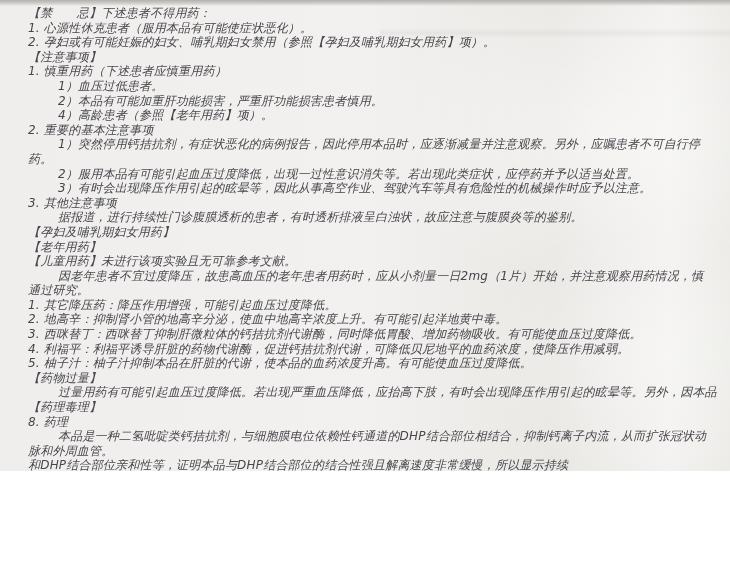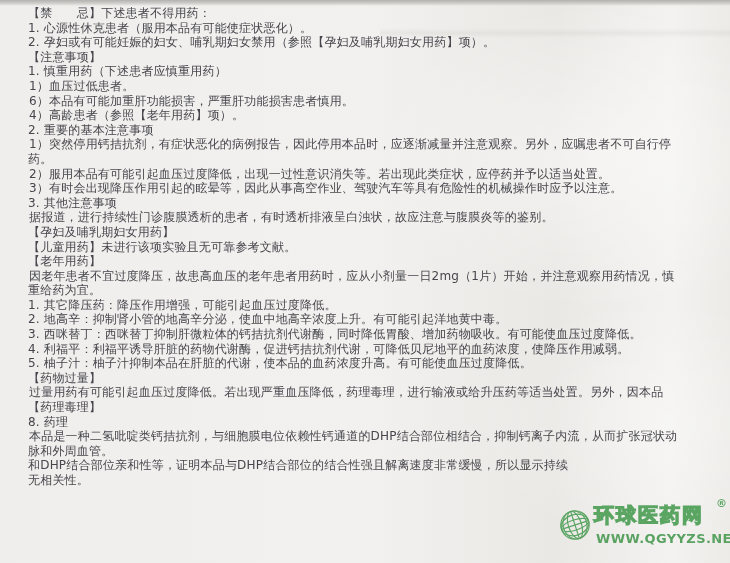--- a/index.html
+++ b/index.html
@@ -1,46 +1,47 @@
 <!DOCTYPE html>
 <html><head>
 <meta charset="utf-8">
 <style>
   html,body { margin:0; padding:0; }
   body {
     width:730px; height:563px; overflow:hidden;
     font-family:"DejaVu Sans","Liberation Sans",sans-serif;
   }
   .page {
-    position:relative; width:730px; height:563px; overflow:hidden;
+    position:relative; width:730px; height:471px; overflow:hidden;
     background:
       radial-gradient(ellipse 320px 220px at 82% 28%, rgba(255,255,255,.45), rgba(255,255,255,0) 70%),
       radial-gradient(ellipse 260px 180px at 90% 75%, rgba(255,255,255,.30), rgba(255,255,255,0) 70%),
       linear-gradient(90deg, #efeeec 0%, #f2f1ef 50%, #eae8e5 76%, #f3f2f0 92%, #ecebe8 100%),
       #f0efec;
+    font-style: italic;
   }
   .top-edge {
     position:absolute; top:0; left:0; right:0; height:6px;
     background:linear-gradient(180deg, #b2b1af 0%, #cfceca 55%, rgba(240,239,236,0) 100%);
   }
   .crease {
     position:absolute; top:28px; left:380px; right:0; height:10px; pointer-events:none;
     background:linear-gradient(180deg, rgba(255,255,255,0) 0%, rgba(160,158,154,.12) 50%, rgba(255,255,255,0) 100%);
   }
   .doc {
     position:absolute; top:6px; left:0; width:730px;
     filter:blur(.32px);
     color:#46464c;
   }
   .line {
     height:14.6px; line-height:14.6px; font-size:12px;
     white-space:nowrap; letter-spacing:.2px;
   }
   .line.i0 { padding-left:28px; }
-  .line.i1 { padding-left:29px; }
+  .line.i1 { padding-left:47px;margin-left:11px; }
   .watermark { position:absolute; left:556px; top:497px; width:174px; height:60px; opacity:.92; }
   .globe { position:absolute; left:2px; top:11px; }
   .brand {
     position:absolute; left:38px; top:5px; white-space:nowrap;
     font-size:20px; font-weight:700; letter-spacing:2px;
     color:#b3d9b7; -webkit-text-stroke:1.3px #4f9f58;
   }
   .reg {
     position:absolute; left:160px; top:0px;
     font-size:11px; font-weight:700; color:#4f9f58; -webkit-text-stroke:0;
@@ -57,41 +58,41 @@
   <div class="top-edge"></div>
   <div class="crease"></div>
 
   <div class="doc" id="doc-lines">
       <div class="line i0">【禁　　忌】下述患者不得用药：</div>
       <div class="line i0">1.  心源性休克患者（服用本品有可能使症状恶化）。</div>
       <div class="line i0">2.  孕妇或有可能妊娠的妇女、哺乳期妇女禁用（参照【孕妇及哺乳期妇女用药】项）。</div>
       <div class="line i0">【注意事项】</div>
       <div class="line i0">1.  慎重用药（下述患者应慎重用药）</div>
       <div class="line i1">1）血压过低患者。</div>
-      <div class="line i1">6）本品有可能加重肝功能损害，严重肝功能损害患者慎用。</div>
+      <div class="line i1">2）本品有可能加重肝功能损害，严重肝功能损害患者慎用。</div>
       <div class="line i1">4）高龄患者（参照【老年用药】项）。</div>
       <div class="line i0">2.  重要的基本注意事项</div>
       <div class="line i1">1）突然停用钙拮抗剂，有症状恶化的病例报告，因此停用本品时，应逐渐减量并注意观察。另外，应嘱患者不可自行停</div>
       <div class="line i0">药。</div>
       <div class="line i1">2）服用本品有可能引起血压过度降低，出现一过性意识消失等。若出现此类症状，应停药并予以适当处置。</div>
       <div class="line i1">3）有时会出现降压作用引起的眩晕等，因此从事高空作业、驾驶汽车等具有危险性的机械操作时应予以注意。</div>
       <div class="line i0">3.  其他注意事项</div>
       <div class="line i1">据报道，进行持续性门诊腹膜透析的患者，有时透析排液呈白浊状，故应注意与腹膜炎等的鉴别。</div>
       <div class="line i0">【孕妇及哺乳期妇女用药】</div>
+      <div class="line i0">【老年用药】</div>
       <div class="line i0">【儿童用药】未进行该项实验且无可靠参考文献。</div>
-      <div class="line i0">【老年用药】</div>
       <div class="line i1">因老年患者不宜过度降压，故患高血压的老年患者用药时，应从小剂量一日2mg（1片）开始，并注意观察用药情况，慎</div>
-      <div class="line i0">重给药为宜。</div>
+      <div class="line i0">通过研究。</div>
       <div class="line i0">1.  其它降压药：降压作用增强，可能引起血压过度降低。</div>
       <div class="line i0">2.  地高辛：抑制肾小管的地高辛分泌，使血中地高辛浓度上升。有可能引起洋地黄中毒。</div>
       <div class="line i0">3.  西咪替丁：西咪替丁抑制肝微粒体的钙拮抗剂代谢酶，同时降低胃酸、增加药物吸收。有可能使血压过度降低。</div>
       <div class="line i0">4.  利福平：利福平诱导肝脏的药物代谢酶，促进钙拮抗剂代谢，可降低贝尼地平的血药浓度，使降压作用减弱。</div>
       <div class="line i0">5.  柚子汁：柚子汁抑制本品在肝脏的代谢，使本品的血药浓度升高。有可能使血压过度降低。</div>
       <div class="line i0">【药物过量】</div>
-      <div class="line i1">过量用药有可能引起血压过度降低。若出现严重血压降低，药理毒理，进行输液或给升压药等适当处置。另外，因本品</div>
+      <div class="line i1">过量用药有可能引起血压过度降低。若出现严重血压降低，应抬高下肢，有时会出现降压作用引起的眩晕等。另外，因本品</div>
       <div class="line i0">【药理毒理】</div>
       <div class="line i0">8.  药理</div>
       <div class="line i1">本品是一种二氢吡啶类钙拮抗剂，与细胞膜电位依赖性钙通道的DHP结合部位相结合，抑制钙离子内流，从而扩张冠状动</div>
       <div class="line i0">脉和外周血管。</div>
       <div class="line i0">和DHP结合部位亲和性等，证明本品与DHP结合部位的结合性强且解离速度非常缓慢，所以显示持续</div>
       <div class="line i0">无相关性。</div>
     </div>
 
   <div class="watermark">
     <span class="globe">

